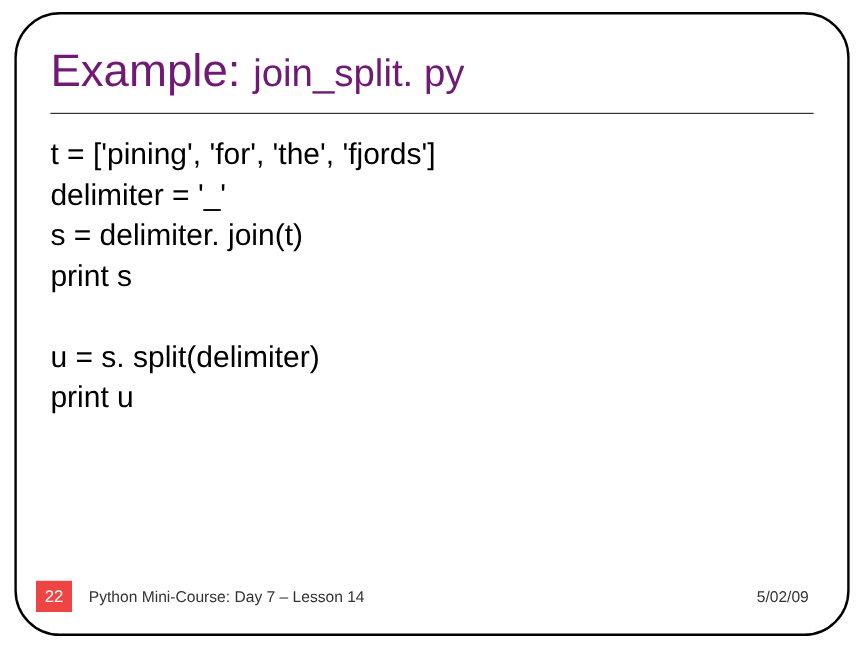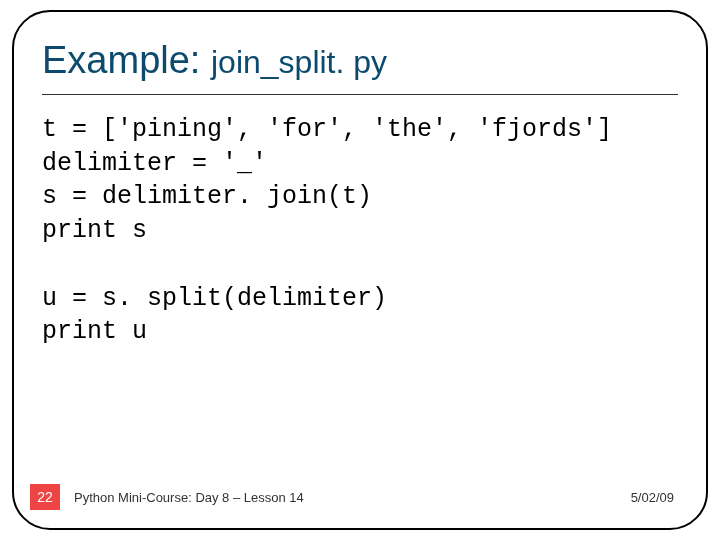--- a/index.html
+++ b/index.html
@@ -17,34 +17,34 @@
     right: 12px;
     bottom: 10px;
     border: 2.5px solid #000;
     border-radius: 38px;
     padding: 28px 28px 18px 28px;
     display: flex;
     flex-direction: column;
   }
   .title {
     font-size: 38px;
-    color: #0c4a6e;
+    color: #701a75;
     font-weight: 400;
     margin-bottom: 6px;
     line-height: 1.1;
     white-space: nowrap;
   }
   .title .light { font-size: 32px; }
   .rule {
     border: none;
     border-top: 1.5px solid #333;
     margin: 6px 0 18px 0;
   }
   .code {
-    font-family: Liberation Mono, monospace;
+    font-family: Liberation Sans, sans-serif;
     font-size: 25px;
     color: #000;
     line-height: 1.35;
     white-space: pre;
     flex: 1;
   }
   .footer {
     display: flex;
     align-items: center;
     font-size: 13px;
@@ -82,17 +82,17 @@
   <pre class="code">t = ['pining', 'for', 'the', 'fjords']
 delimiter = '_'
 s = delimiter. join(t)
 print s
 
 u = s. split(delimiter)
 print u</pre>
 
   <div class="footer">
     <div class="page-badge">22</div>
-    <div class="footer-text">Python Mini-Course: Day 8 – Lesson 14</div>
+    <div class="footer-text">Python Mini-Course: Day 7 – Lesson 14</div>
     <div class="footer-date">5/02/09</div>
   </div>
 
 </div>
 
 </body></html>

